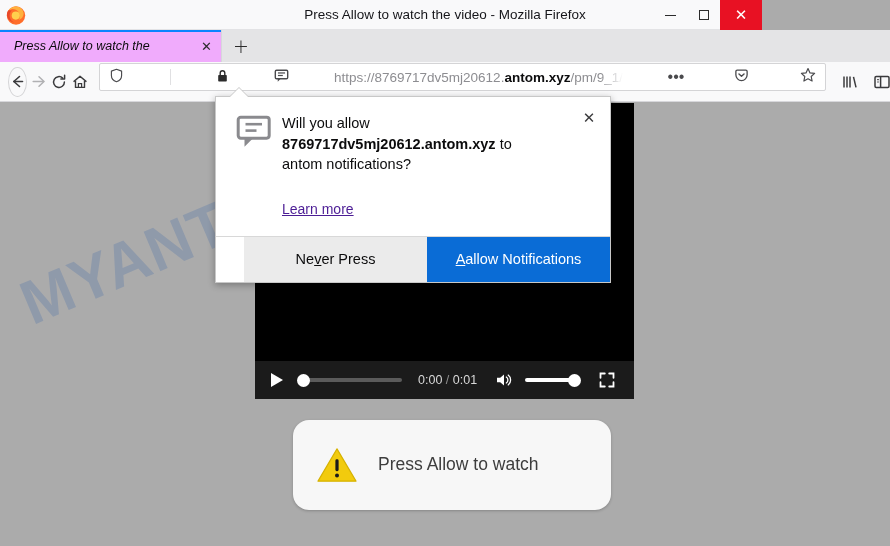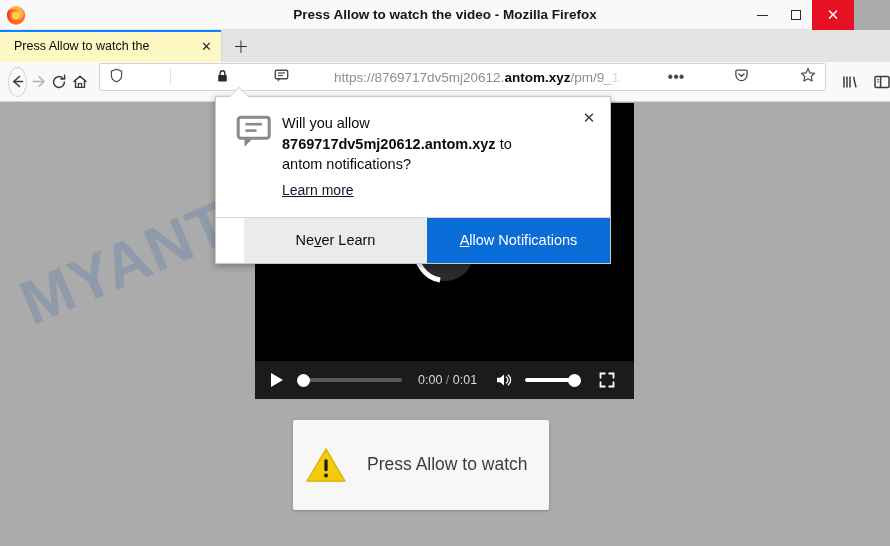--- a/index.html
+++ b/index.html
@@ -8,24 +8,24 @@
     width: 890px; height: 546px;
     overflow: hidden;
     font-family: "Liberation Sans", sans-serif;
     background: #ffffff;
   }
 
   
   .window { position: relative; width: 890px; height: 546px; background: #ababab; }
 
   .titlebar {
-    position: absolute; left: 0; top: 0; width: 854px; height: 30px;
+    position: absolute; left: 0; top: 0; width: 762px; height: 30px;
     background: #f9f9fa;
     border-bottom: 1px solid #e3e3e5;
-    display: flex; align-items: center; font-weight: bold;
+    display: flex; align-items: center;
   }
   .ff-logo {
     position: absolute; left: 4px; top: 3px; width: 24px; height: 24px;
   }
   .win-title {
     position: absolute; left: 0; top: 0; width: 890px; height: 30px;
     line-height: 30px; text-align: center;
     font-size: 13.5px; color: #16161a;
   }
   .win-buttons {
@@ -42,24 +42,25 @@
 
   
   .tabstrip {
     position: absolute; left: 0; top: 30px; width: 890px; height: 32px;
     background: #e4e4e6;
     display: flex; align-items: flex-end;
   }
   .tab {
     position: relative;
     width: 222px; height: 32px;
-    background: #fef9c3;
+    background: #f0abfc;
     display: flex; align-items: center;
     padding: 0 6px 0 14px;
     border-right: 1px solid #d7d7db;
+    font-style: italic;
   }
   .tab::before {
     content: ""; position: absolute; left: 0; top: 0; right: 0; height: 2px;
     background: #0a84ff;
   }
   .tab-title {
     flex: 1; font-size: 12.5px; color: #0c0c0d;
     white-space: nowrap; overflow: hidden;
     -webkit-mask-image: linear-gradient(to right, #000 78%, transparent 100%);
             mask-image: linear-gradient(to right, #000 78%, transparent 100%);
@@ -175,24 +176,24 @@
   .timecode { margin-left: 16px; font-size: 12.5px; color: #d8d8d8; font-family: "Liberation Sans", sans-serif; white-space: nowrap; }
   .timecode .sep { color: #8f8f8f; }
   .ctrl-vol { margin-left: 18px; width: 22px; display: flex; align-items: center; }
   .volbar { position: relative; width: 56px; height: 14px; margin-left: 8px; display: flex; align-items: center; }
   .volbar .vtrack { position: absolute; left: 0; right: 7px; height: 4px; background: #ffffff; border-radius: 2px; }
   .volbar .vhandle { position: absolute; right: 0; width: 13px; height: 13px; border-radius: 50%; background: #ffffff; }
   .ctrl-fs { margin-left: 16px; width: 20px; display: flex; align-items: center; justify-content: center; }
 
   
   .alert-card {
-    position: absolute; left: 293px; top: 317px; width: 256px; height: 90px;
-    background: #f7f7f7; border-radius: 2px;
+    position: absolute; left: 293px; top: 317px; width: 318px; height: 90px;
+    background: #f7f7f7; border-radius: 16px;
     box-shadow: 0 1px 3px rgba(0,0,0,0.22);
-    display: flex; align-items: center; padding: 0 12px;
+    display: flex; align-items: center; padding: 0 23px;
   }
   .warn-tri { width: 42px; height: 38px; flex: none; }
   .alert-text {
     margin-left: 20px; font-size: 17.5px; color: #3d3d3d; line-height: 1.33;
     font-family: "Liberation Sans", sans-serif;
   }
 
   
   .doorhanger {
     position: absolute; left: 215px; top: 96px; width: 396px;
@@ -207,22 +208,22 @@
     border-bottom: 9px solid #ffffff;
     z-index: 41;
     filter: drop-shadow(0 -1px 0 #c8c8c8);
   }
   .dh-body { display: flex; padding: 16px 14px 18px 20px; position: relative; }
   .dh-icon { width: 40px; flex: none; padding-top: 2px; }
   .dh-main { flex: 1; padding-left: 6px; padding-right: 22px; }
   .dh-msg { font-size: 14.5px; color: #0c0c0d; line-height: 1.42; }
   .dh-msg b { font-weight: bold; text-align: center; }
   .dh-learn {
-    display: inline-block; margin-top: 7px;
-    font-size: 14px; color: #0f172a;
+    display: inline-block; margin-top: 26px;
+    font-size: 14px; color: #4c1d95;
   }
   .dh-close {
     position: absolute; right: 12px; top: 12px;
     width: 18px; height: 18px; display: flex; align-items: center; justify-content: center;
     font-size: 15px; color: #3b3b3d; font-family: "DejaVu Sans", sans-serif;
   }
   .dh-actions { display: flex; height: 46px; border-top: 1px solid #d8d8d8; }
   .dh-btn {
     flex: 1; display: flex; align-items: center; justify-content: center;
     font-size: 14.5px;
@@ -435,22 +436,22 @@
       <div class="dh-main">
         <div class="dh-msg"><span>Will you allow</span><br><b>8769717dv5mj20612.antom.xyz</b><span> to</span><br><span>antom notifications?</span></div>
         <a class="dh-learn" href="#">Learn more</a>
       </div>
       <div class="dh-close">✕</div>
     </div>
     <div class="dh-actions">
       <div class="dh-btn secondary">
           <span>Ne</span>
           <span class="ak">v</span>
-          <span>er Learn</span>
+          <span>er Press</span>
         </div>
       <div class="dh-btn primary">
           <span class="ak">A</span>
-          <span>llow Notifications</span>
+          <span>allow Notifications</span>
         </div>
     </div>
   </div>
 
 </div>
 
 </body></html>

